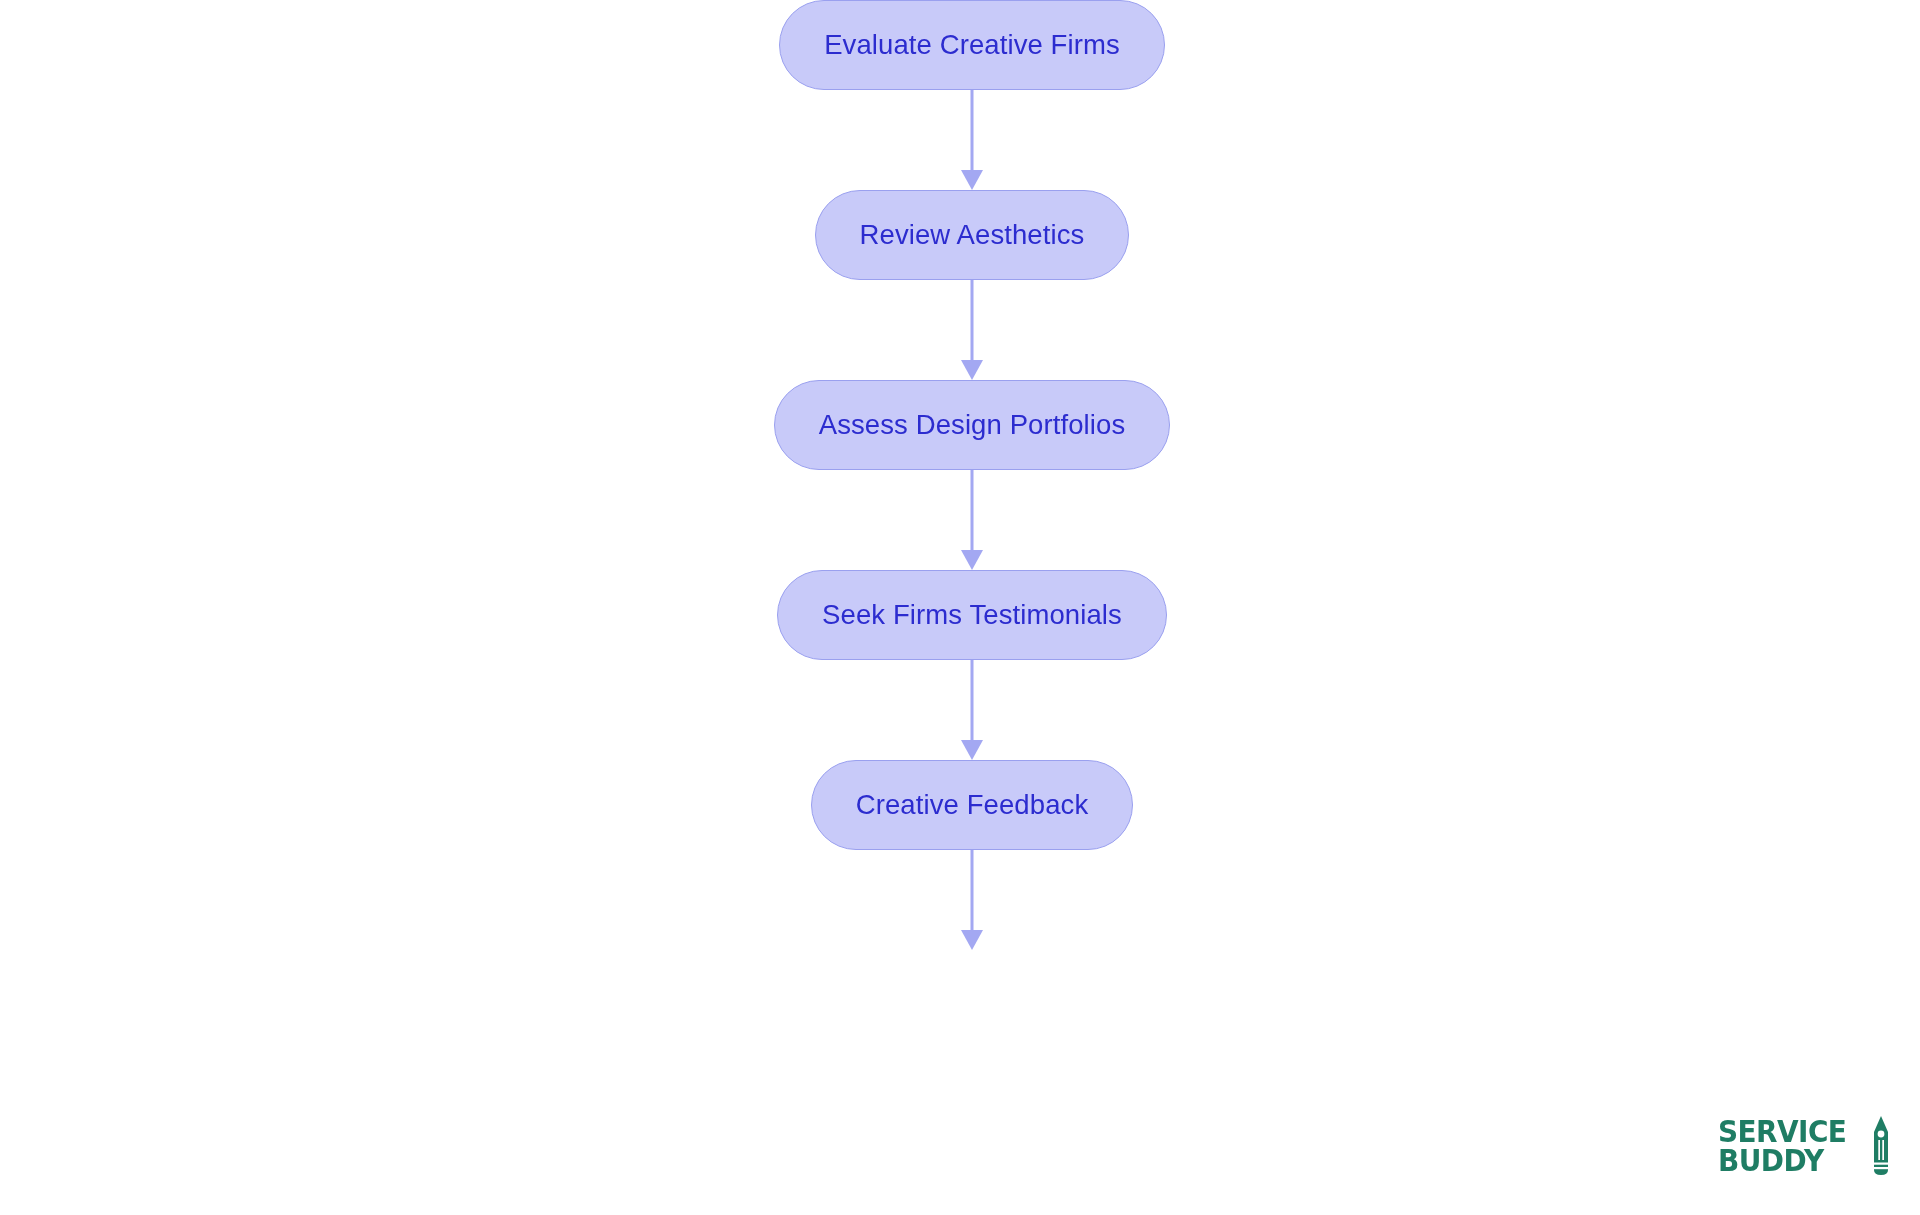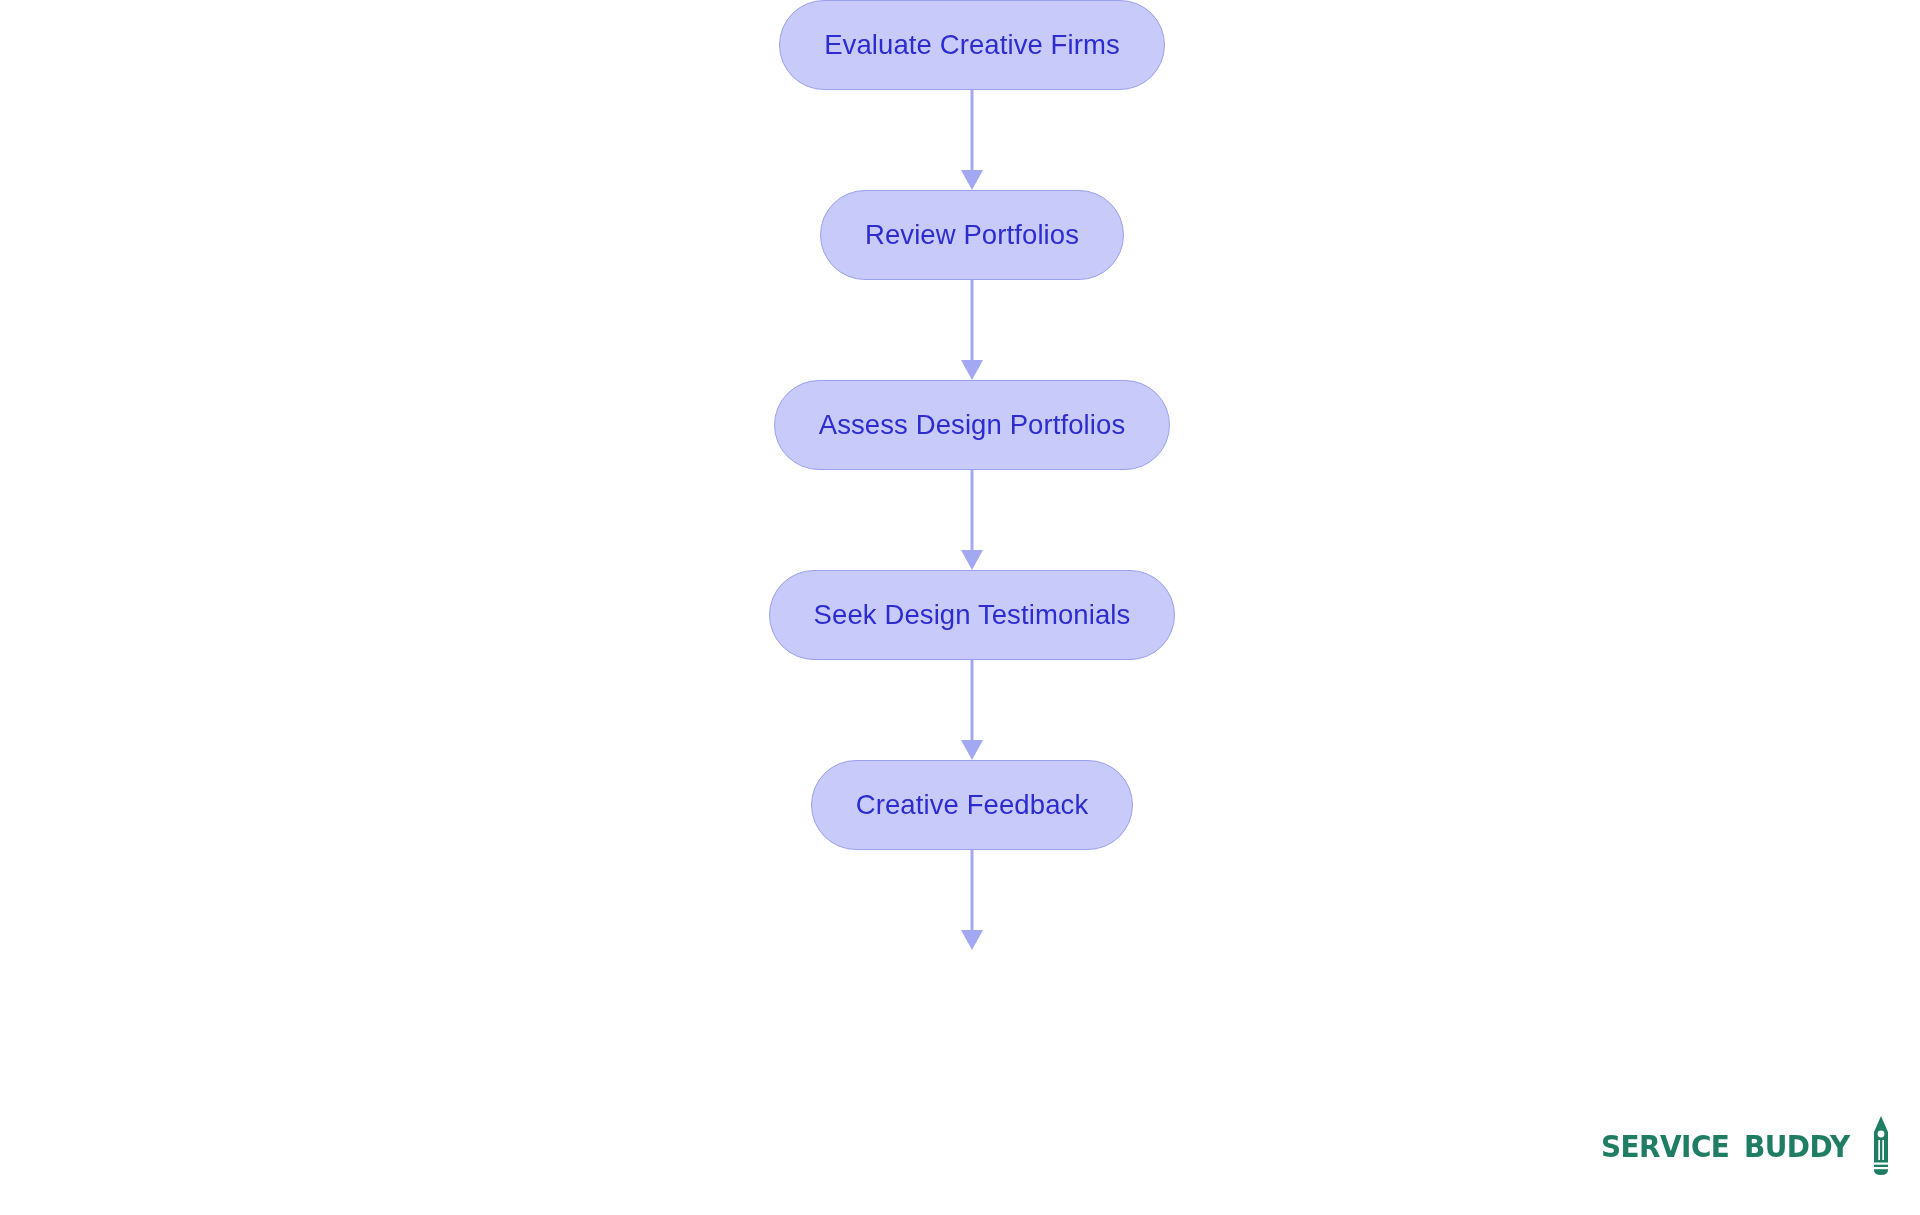--- a/index.html
+++ b/index.html
@@ -81,21 +81,21 @@
   #brand-logo {
     position: absolute;
     right: 28px;
     bottom: 38px;
     display: flex;
     align-items: center;
     gap: 9px;
   }
   .logo-words {
     display: flex;
-    flex-direction: row;
+    flex-direction: column;
     line-height: 0.93;
   }
   .logo-words span {
     color: #1f7d64;
     font-family: "DejaVu Sans", sans-serif;
     font-weight: bold;
     font-size: 31px;
     letter-spacing: -0.6px;
     transform: scaleX(0.9);
     transform-origin: left center;
@@ -111,39 +111,39 @@
     <div class="node">
       <span>Evaluate Creative Firms</span>
     </div>
 
     <div class="connector">
       <div class="stem"></div>
       <div class="head"></div>
     </div>
 
     <div class="node">
-      <span>Review Portfolios</span>
+      <span>Review Aesthetics</span>
     </div>
 
     <div class="connector">
       <div class="stem"></div>
       <div class="head"></div>
     </div>
 
     <div class="node">
       <span>Assess Design Portfolios</span>
     </div>
 
     <div class="connector">
       <div class="stem"></div>
       <div class="head"></div>
     </div>
 
     <div class="node">
-      <span>Seek Design Testimonials</span>
+      <span>Seek Firms Testimonials</span>
     </div>
 
     <div class="connector">
       <div class="stem"></div>
       <div class="head"></div>
     </div>
 
     <div class="node">
       <span>Creative Feedback</span>
     </div>

